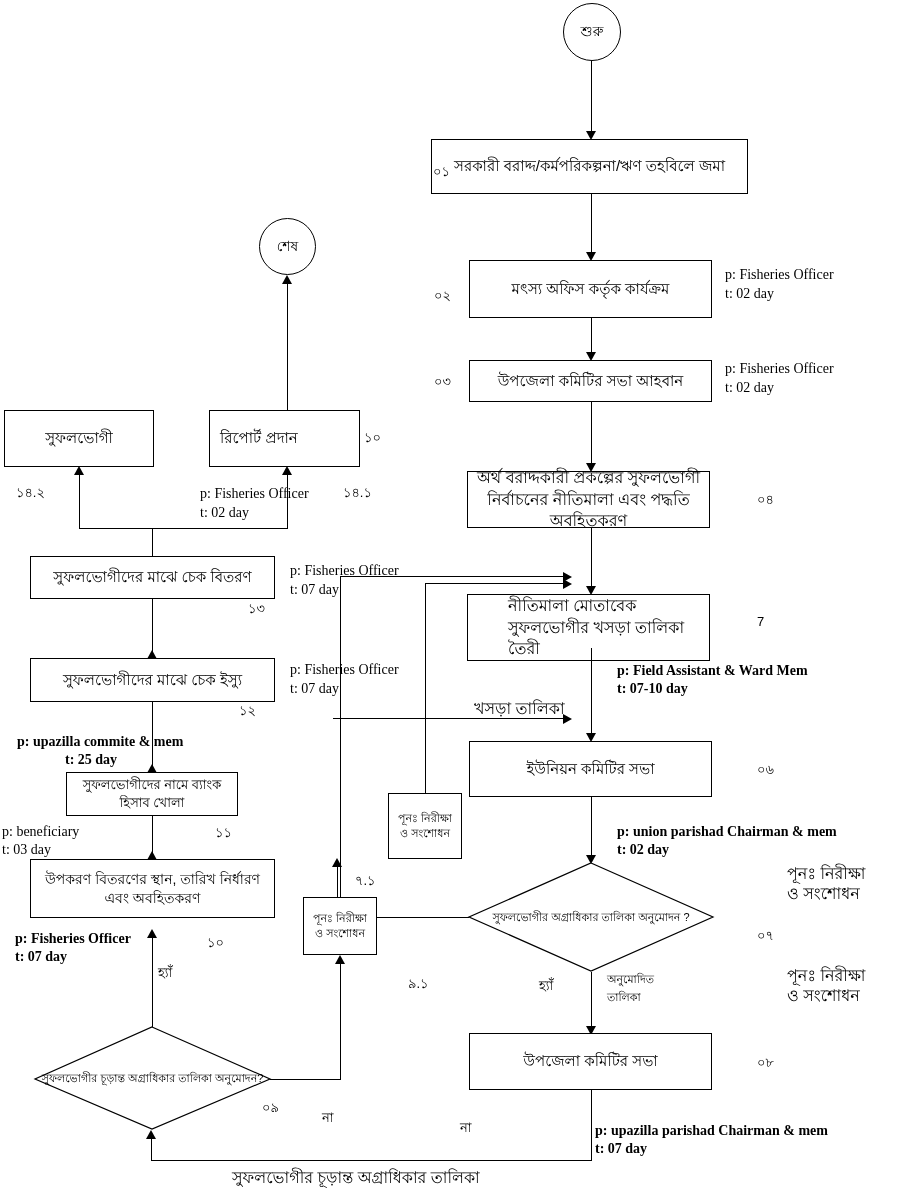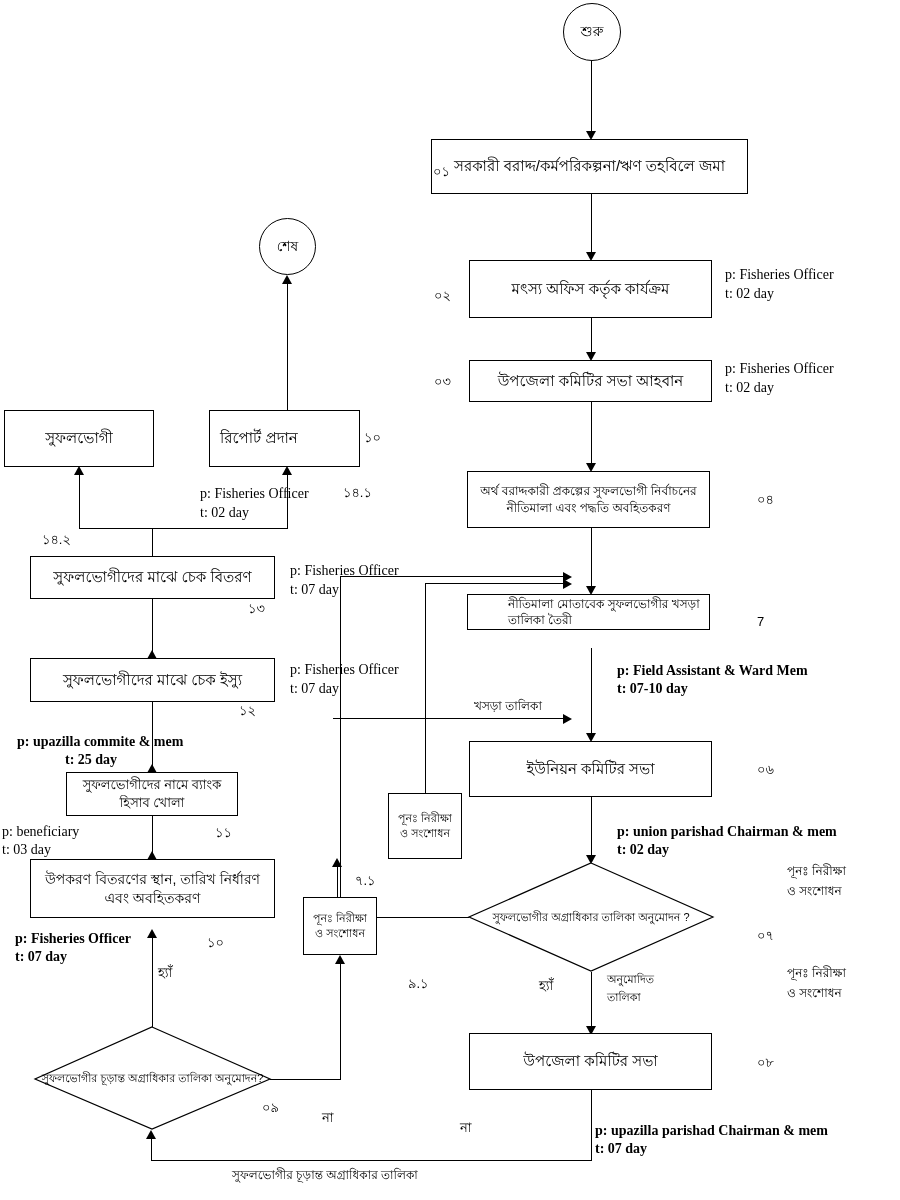--- a/index.html
+++ b/index.html
@@ -28,21 +28,21 @@
   .arw.up{border-left:5px solid transparent;border-right:5px solid transparent;border-bottom:9px solid #000;}
   .arw.rt{border-top:5px solid transparent;border-bottom:5px solid transparent;border-left:9px solid #000;}
 
   
   .txt{position:absolute;color:#000;white-space:pre;line-height:1.3;}
   .bn{font-family:"Liberation Sans",sans-serif;}
   .en{font-family:"Liberation Serif",serif;}
   .en.b{font-weight:bold;}
   .num{font-family:"Liberation Sans",sans-serif;font-size:13px;}
   .s13{font-size:13px;}
-  .s12{font-size:12px;}
+  .s12{font-size:16px;}
   .s11{font-size:11px;}
   .s14{font-size:14px;}
   .s15{font-size:15px;}
 </style>
 </head>
 <body>
 
 <div id="canvas">
 
   <div class="circ" style="left:563px;top:3px;width:58px;height:58px;">
@@ -77,21 +77,21 @@
   <div class="ln vl" style="left:591px;top:402px;height:66px;"></div>
   <div class="arw dn" style="left:586px;top:463px;"></div>
 
   <div class="box" style="left:467px;top:471px;width:243px;height:57px;">
     <span class="bn s12">অর্থ বরাদ্দকারী প্রকল্পের সুফলভোগী নির্বাচনের নীতিমালা এবং পদ্ধতি অবহিতকরণ</span>
   </div>
   <div class="txt num" style="left:757px;top:492px;">০৪</div>
   <div class="ln vl" style="left:591px;top:528px;height:63px;"></div>
   <div class="arw dn" style="left:586px;top:586px;"></div>
 
-  <div class="box left-al" style="left:467px;top:594px;width:243px;height:36px;padding-left:40px;">
+  <div class="box left-al" style="left:467px;top:594px;width:243px;height:67px;padding-left:40px;">
     <span class="bn s12">নীতিমালা মোতাবেক সুফলভোগীর খসড়া তালিকা তৈরী</span>
   </div>
   <div class="txt num" style="left:757px;top:614px;">7</div>
   <div class="txt en b s14" style="left:617px;top:662px;">p: Field Assistant &amp; Ward Mem</div>
   <div class="txt en b s14" style="left:617px;top:680px;">t: 07-10 day</div>
   <div class="ln vl" style="left:591px;top:648px;height:90px;"></div>
   <div class="arw dn" style="left:586px;top:733px;"></div>
 
   <div class="ln hl" style="left:333px;top:718px;width:234px;"></div>
   <div class="arw rt" style="left:563px;top:714px;"></div>
@@ -224,21 +224,21 @@
   <div class="ln vl" style="left:152px;top:528px;height:29px;"></div>
   <div class="ln hl" style="left:79px;top:528px;width:209px;"></div>
   <div class="ln vl" style="left:79px;top:473px;height:56px;"></div>
   <div class="arw up" style="left:74px;top:466px;"></div>
   <div class="ln vl" style="left:287px;top:473px;height:56px;"></div>
   <div class="arw up" style="left:282px;top:466px;"></div>
 
   <div class="box" style="left:4px;top:410px;width:150px;height:57px;">
     <span class="bn s15">সুফলভোগী</span>
   </div>
-  <div class="txt num" style="left:42px;top:485px;margin-top:47px;">১৪.২</div>
+  <div class="txt num" style="left:16px;top:485px;">১৪.২</div>
 
   <div class="box left-al" style="left:209px;top:410px;width:151px;height:57px;padding-left:10px;">
     <span class="bn s15">রিপোর্ট প্রদান</span>
   </div>
   <div class="txt num" style="left:364px;top:430px;">১০</div>
   <div class="txt num" style="left:343px;top:485px;">১৪.১</div>
   <div class="txt en s14" style="left:200px;top:485px;">p: Fisheries Officer</div>
   <div class="txt en s14" style="left:200px;top:504px;">t: 02 day</div>
 
   <div class="ln vl" style="left:287px;top:282px;height:129px;"></div>

